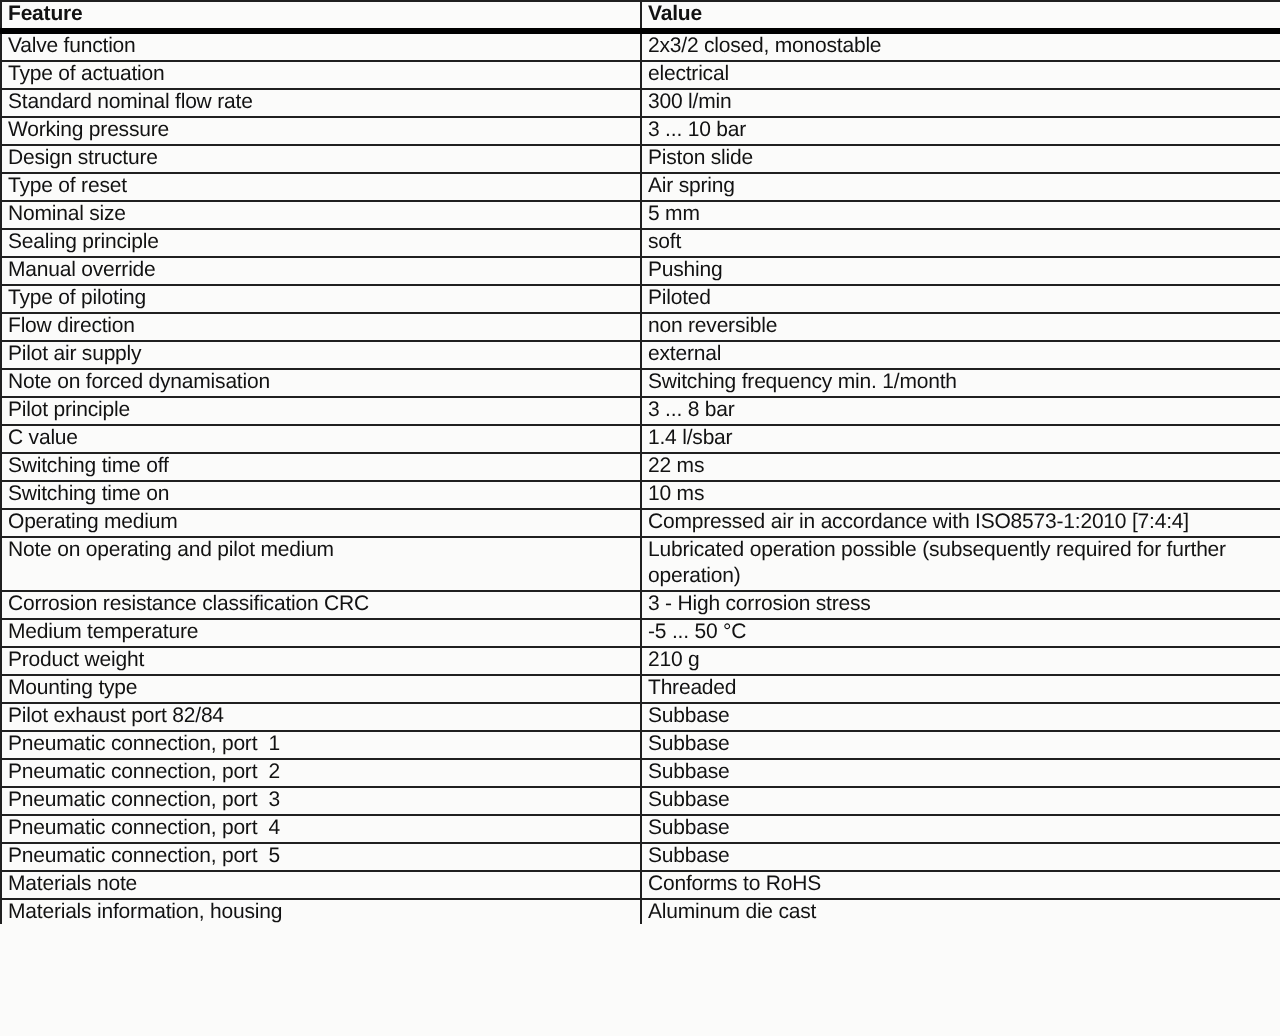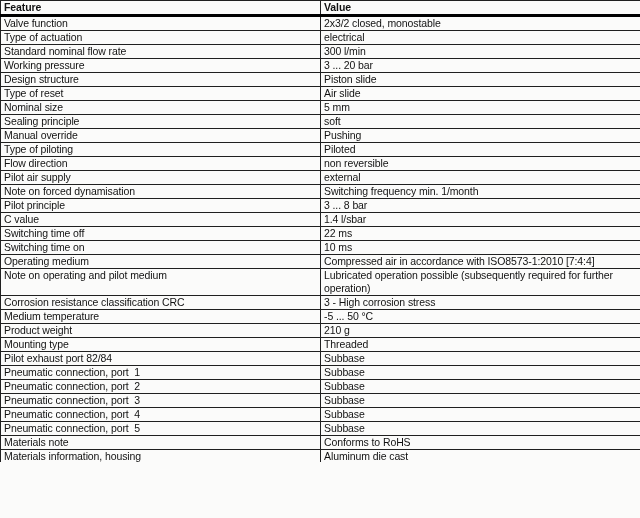--- a/index.html
+++ b/index.html
@@ -75,29 +75,29 @@
         <tr>
           <td>Type of actuation</td>
           <td>electrical</td>
         </tr>
         <tr>
           <td>Standard nominal flow rate</td>
           <td>300 l/min</td>
         </tr>
         <tr>
           <td>Working pressure</td>
-          <td>3 ... 20 bar</td>
+          <td>3 ... 10 bar</td>
         </tr>
         <tr>
           <td>Design structure</td>
           <td>Piston slide</td>
         </tr>
         <tr>
           <td>Type of reset</td>
-          <td>Air slide</td>
+          <td>Air spring</td>
         </tr>
         <tr>
           <td>Nominal size</td>
           <td>5 mm</td>
         </tr>
         <tr>
           <td>Sealing principle</td>
           <td>soft</td>
         </tr>
         <tr>

